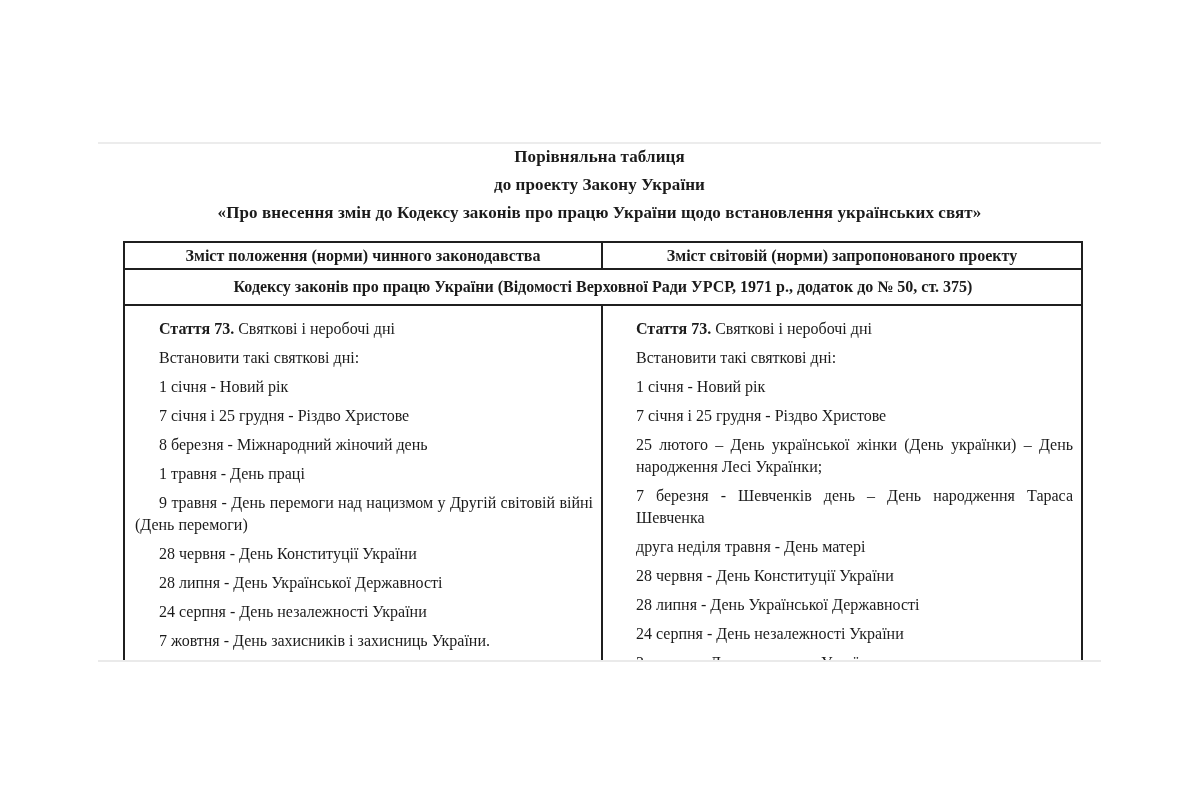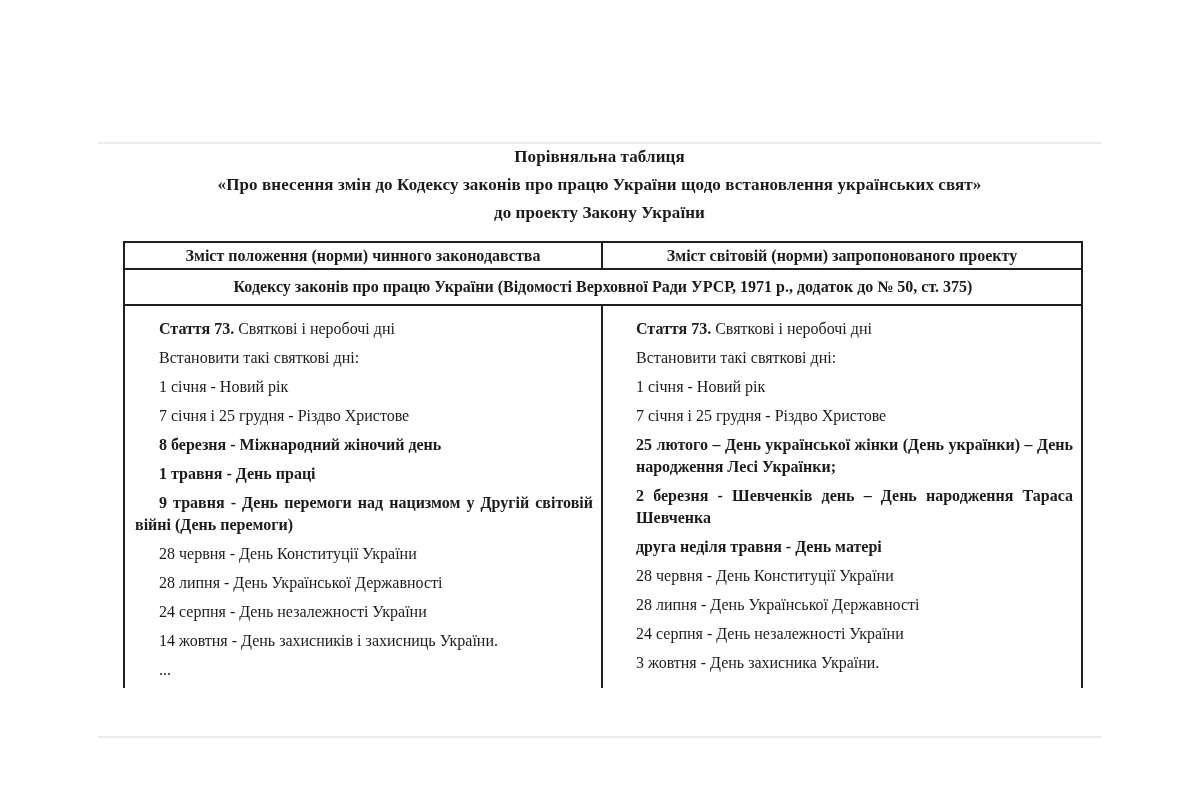--- a/index.html
+++ b/index.html
@@ -6,21 +6,21 @@
   html, body {
     width: 1200px; height: 800px;
     background: #ffffff;
     font-family: "Liberation Serif", "DejaVu Serif", serif;
     color: #1b1b1b;
     overflow: hidden;
   }
   .doc {
     position: absolute;
     left: 98px; top: 142px;
-    width: 1003px; height: 596px;
+    width: 1003px; height: 520px;
     border-top: 2px solid #ececec;
     border-bottom: 2px solid #eaeaea;
     overflow: hidden;
     background: #ffffff;
   }
   .title-block { text-align: center; padding-top: 2px; }
   .title-line {
     font-weight: bold;
     font-size: 17px;
     line-height: 22px;
@@ -57,32 +57,32 @@
     vertical-align: top;
     border-bottom: none;
     padding: 12px 8px 0 10px;
   }
   .cmp-table .body-cell.right { padding-left: 33px; }
   .body-cell p {
     line-height: 22px;
     margin-bottom: 7px;
   }
   .body-cell.left p { text-indent: 24px; }
-  .body-cell p.bold { font-weight: bold; }
+  .body-cell p.bold { font-weight: normal; }
   .body-cell p.justify { text-align: justify; }
 </style>
 </head>
 <body>
 
 <div class="doc">
 
   <div class="title-block">
     <div class="title-line">Порівняльна таблиця</div>
+    <div class="title-line">до проекту Закону України</div>
     <div class="title-line">«Про внесення змін до Кодексу законів про працю України щодо встановлення українських свят»</div>
-    <div class="title-line">до проекту Закону України</div>
   </div>
 
   <table class="cmp-table">
     <colgroup>
       <col style="width:478px">
       <col style="width:480px">
     </colgroup>
     <tbody>
       <tr>
         <td class="hdr-cell">Зміст положення (норми) чинного законодавства</td>
@@ -96,30 +96,30 @@
             <p><b>Стаття 73.</b> Святкові і неробочі дні</p>
             <p>Встановити такі святкові дні:</p>
             <p>1 січня - Новий рік</p>
             <p>7 січня і 25 грудня - Різдво Христове</p>
             <p class="bold">8 березня - Міжнародний жіночий день</p>
             <p class="bold">1 травня - День праці</p>
             <p class="bold justify">9 травня - День перемоги над нацизмом у Другій світовій війні (День перемоги)</p>
             <p>28 червня - День Конституції України</p>
             <p>28 липня - День Української Державності</p>
             <p>24 серпня - День незалежності України</p>
-            <p>14 жовтня - День захисників і захисниць України.</p>
+            <p>7 жовтня - День захисників і захисниць України.</p>
             <p>...</p>
           </td>
         <td class="body-cell right" id="right-cell">
             <p><b>Стаття 73.</b> Святкові і неробочі дні</p>
             <p>Встановити такі святкові дні:</p>
             <p>1 січня - Новий рік</p>
             <p>7 січня і 25 грудня - Різдво Христове</p>
             <p class="bold justify">25 лютого – День української жінки (День українки) – День народження Лесі Українки;</p>
-            <p class="bold justify">2 березня - Шевченків день – День народження Тараса Шевченка</p>
+            <p class="bold justify">7 березня - Шевченків день – День народження Тараса Шевченка</p>
             <p class="bold">друга неділя травня - День матері</p>
             <p>28 червня - День Конституції України</p>
             <p>28 липня - День Української Державності</p>
             <p>24 серпня - День незалежності України</p>
             <p>3 жовтня - День захисника України.</p>
           </td>
       </tr>
     </tbody>
   </table>
 

